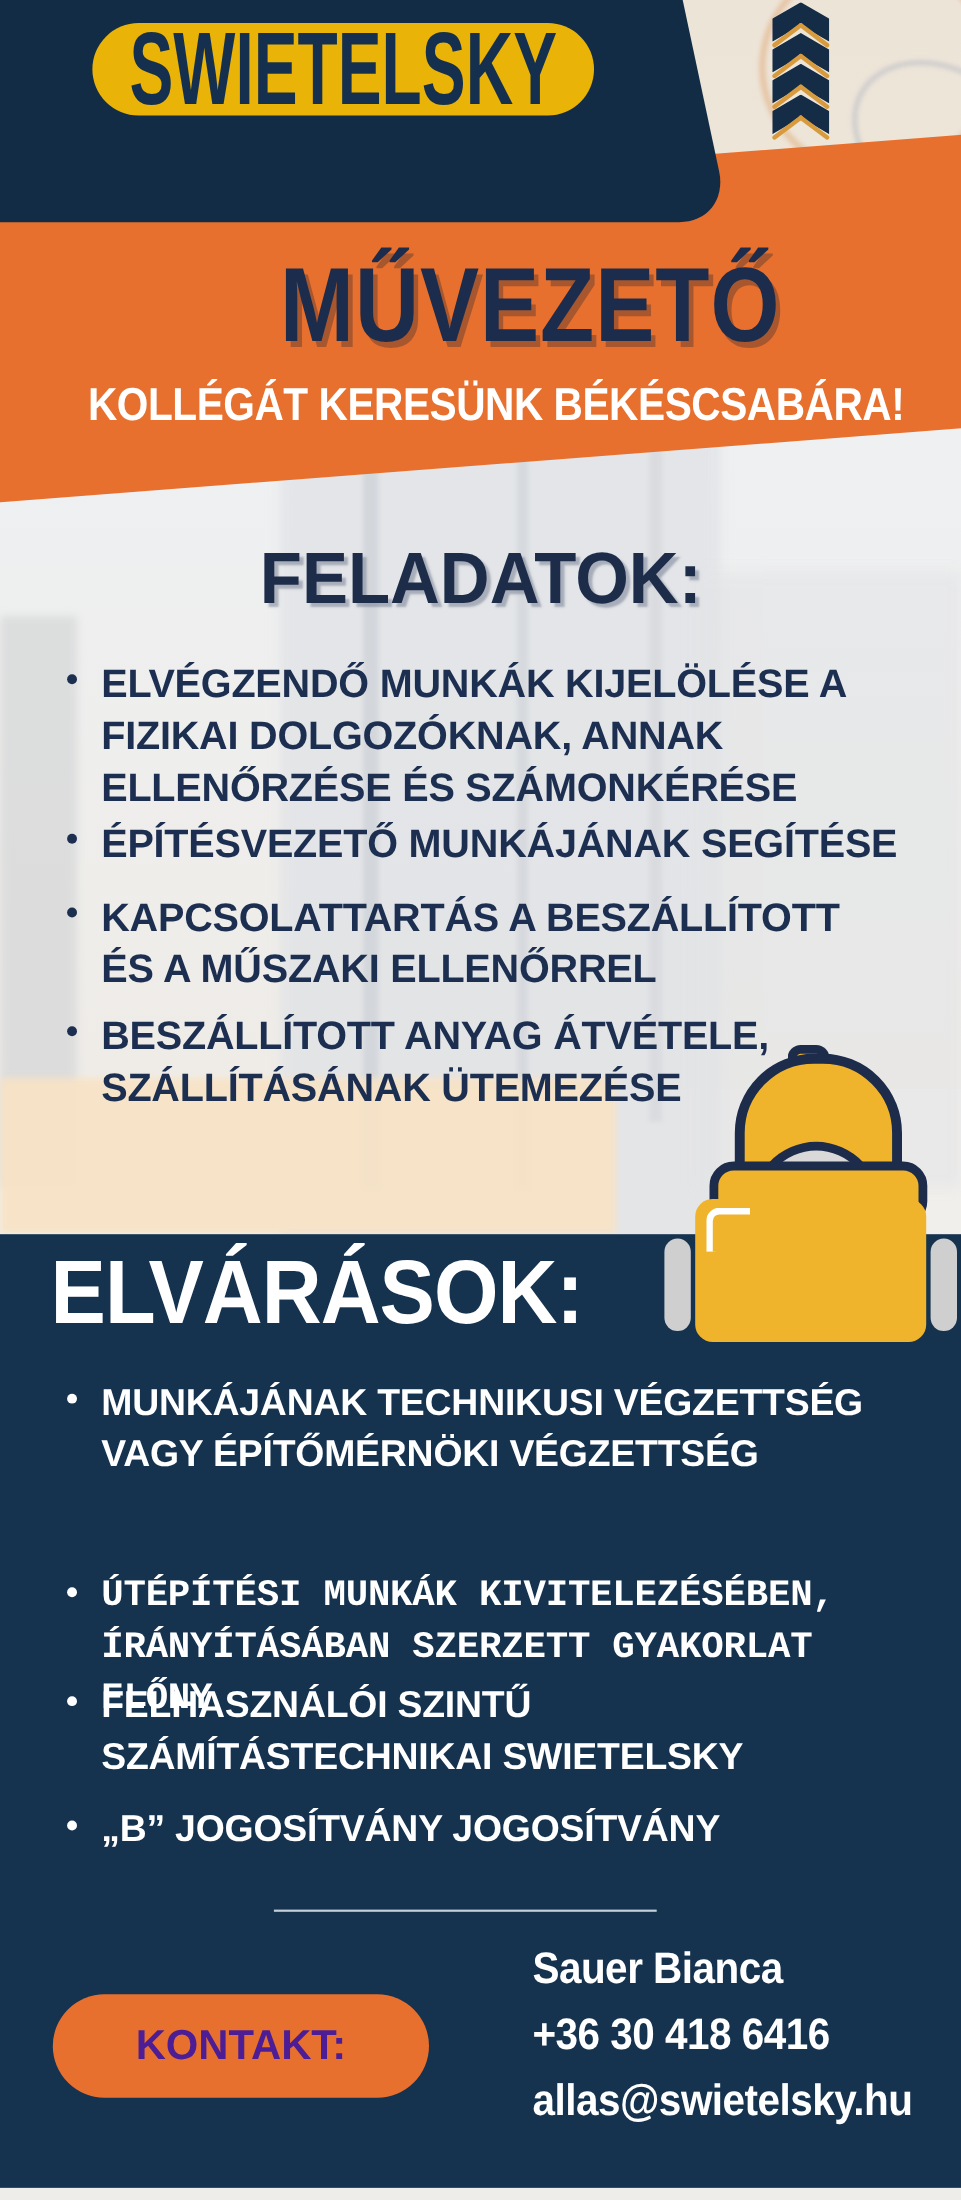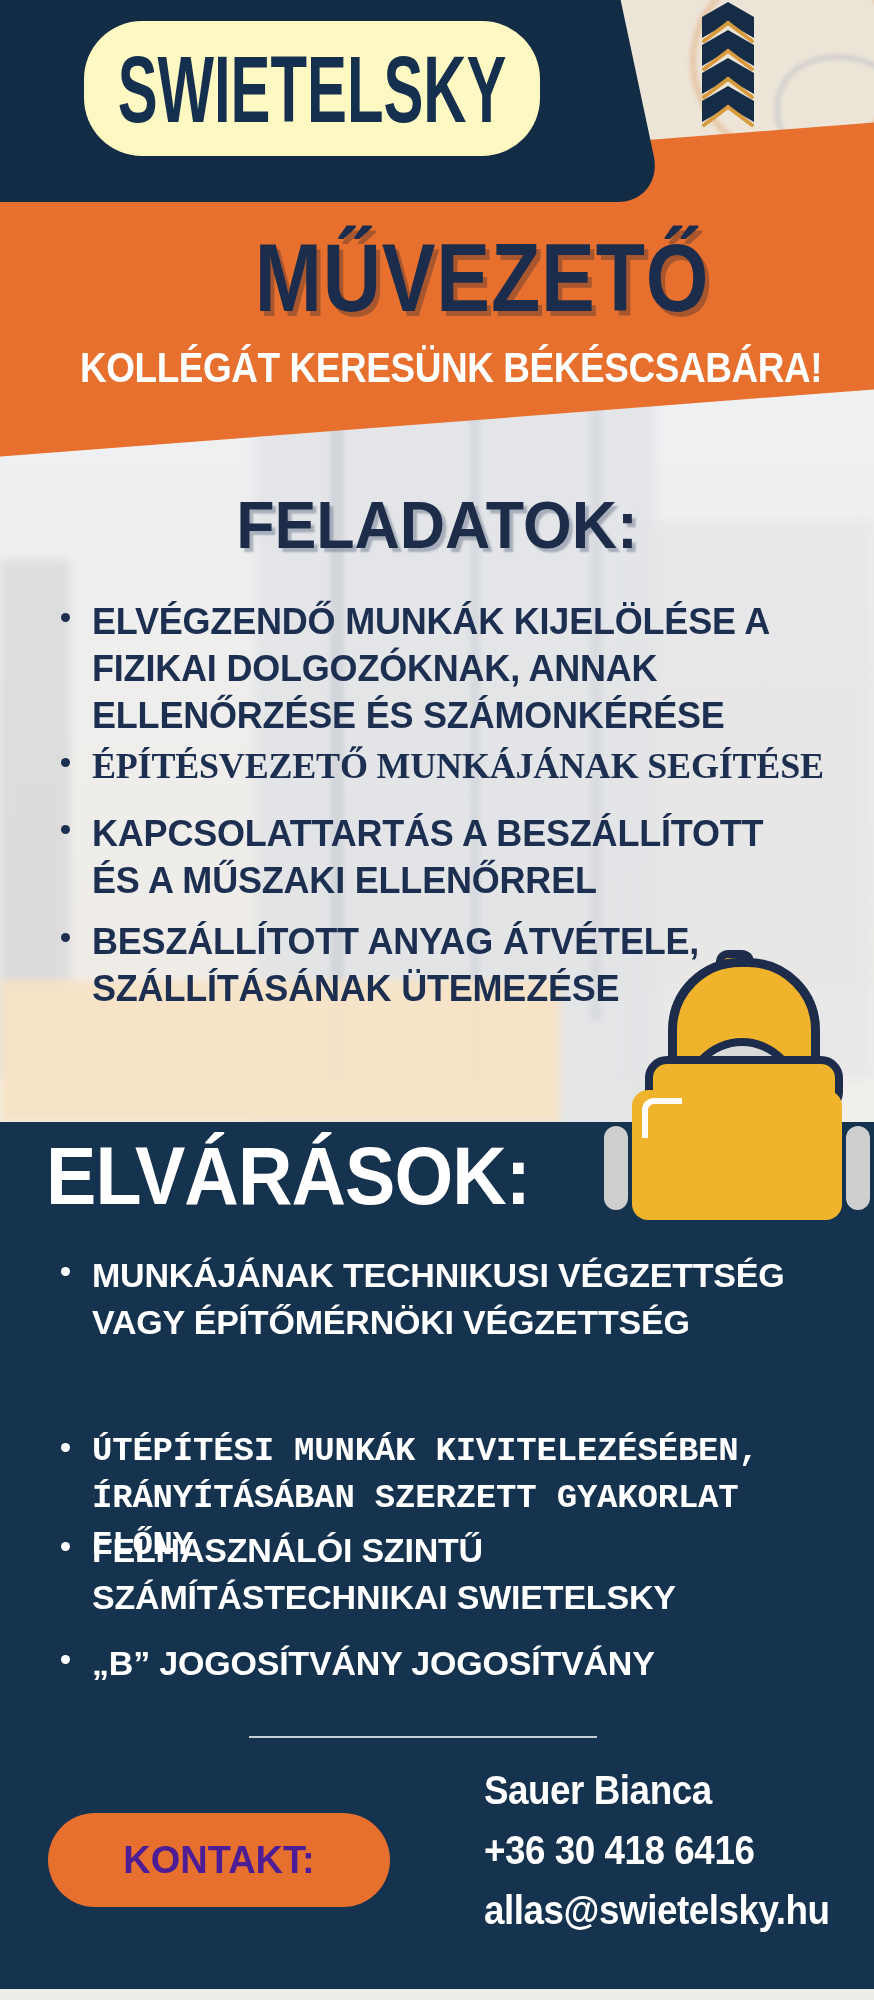--- a/index.html
+++ b/index.html
@@ -29,22 +29,22 @@
   .bottom-strip{left:0;top:1989px;width:874px;height:11px;background:#efedea;}
 
   
   .orange-band{position:absolute;left:-20px;top:186px;width:960px;height:266px;
     background:#E8702E;border-radius:42px;
     transform:rotate(-4.4deg) skewX(-9deg);transform-origin:70px 0;}
   
   .navy-header{position:absolute;left:-90px;top:-50px;width:700px;height:252px;
     background:#132C46;border-radius:0 0 46px 0;
     transform:skewX(12deg);transform-origin:0 0;}
-  .logo-pill{position:absolute;left:84px;top:21px;width:456px;height:135px;
-    background:#fef9c3;border-radius:58px;display:flex;align-items:center;justify-content:center;}
+  .logo-pill{position:absolute;left:84px;top:21px;width:456px;height:84px;
+    background:#eab308;border-radius:58px;display:flex;align-items:center;justify-content:center;}
   .logo-text{font-size:92px;font-weight:900;color:#14304E;letter-spacing:0px;
     transform:scaleX(0.65) scaleY(1.02);white-space:nowrap;line-height:1;}
   
   .chevrons{position:absolute;left:700px;top:2px;width:60px;height:130px;}
   .nchev{position:absolute;left:2px;width:52px;height:36px;background:#152C47;
     clip-path:polygon(50% 0%,100% 42%,100% 100%,50% 58%,0% 100%,0% 42%);}
   .gchev{position:absolute;left:0;width:56px;height:24px;}
   .gchev span{position:absolute;width:34px;height:4px;background:#D79B3D;border-radius:2px;}
   .gchev .l{left:-1px;top:10px;transform:rotate(-37deg);}
   .gchev .r{left:23px;top:10px;transform:rotate(37deg);}
@@ -59,21 +59,21 @@
   
   .h-tasks{position:absolute;left:0;top:492px;width:874px;text-align:center;
     font-size:66px;line-height:66px;font-weight:900;color:#1C2C49;letter-spacing:0;
     transform:scaleX(.95);text-shadow:4px 4px 2px rgba(108,118,140,.50);}
   .list{position:absolute;left:92px;width:742px;}
   .item{position:absolute;left:0;width:742px;white-space:pre-line;
     font-weight:800;letter-spacing:-0.2px;}
   .item::before{content:'';position:absolute;left:-31px;top:15px;width:9px;height:9px;
     border-radius:50%;background:currentColor;}
   .tasks-list .item{color:#1C2F51;font-size:36px;line-height:47px;}
-  .t0{top:598px;} .t1{top:743px;font-family:Liberation Serif, serif;} .t2{top:810px;} .t3{top:918px;}
+  .t0{top:598px;} .t1{top:743px;} .t2{top:810px;} .t3{top:918px;}
 
   
   .navy-section{position:absolute;left:0;top:1122px;width:874px;height:867px;
     background:#15324E;border-bottom:3px solid #93a0ac;}
   .h-req{position:absolute;left:46px;top:1134px;font-size:82px;line-height:84px;font-weight:900;
     color:#ffffff;transform:scaleX(.92);transform-origin:left top;letter-spacing:-1px;white-space:nowrap;}
   .req-list .item{color:#ffffff;font-size:34px;line-height:47px;}
   .r0{top:1252px;} .r1{top:1428px;font-family:Liberation Mono, monospace;} .r2{top:1527px;} .r3{top:1640px;}
   .divider{position:absolute;left:249px;top:1736px;width:348px;height:2px;background:#c5cfd8;}
 

